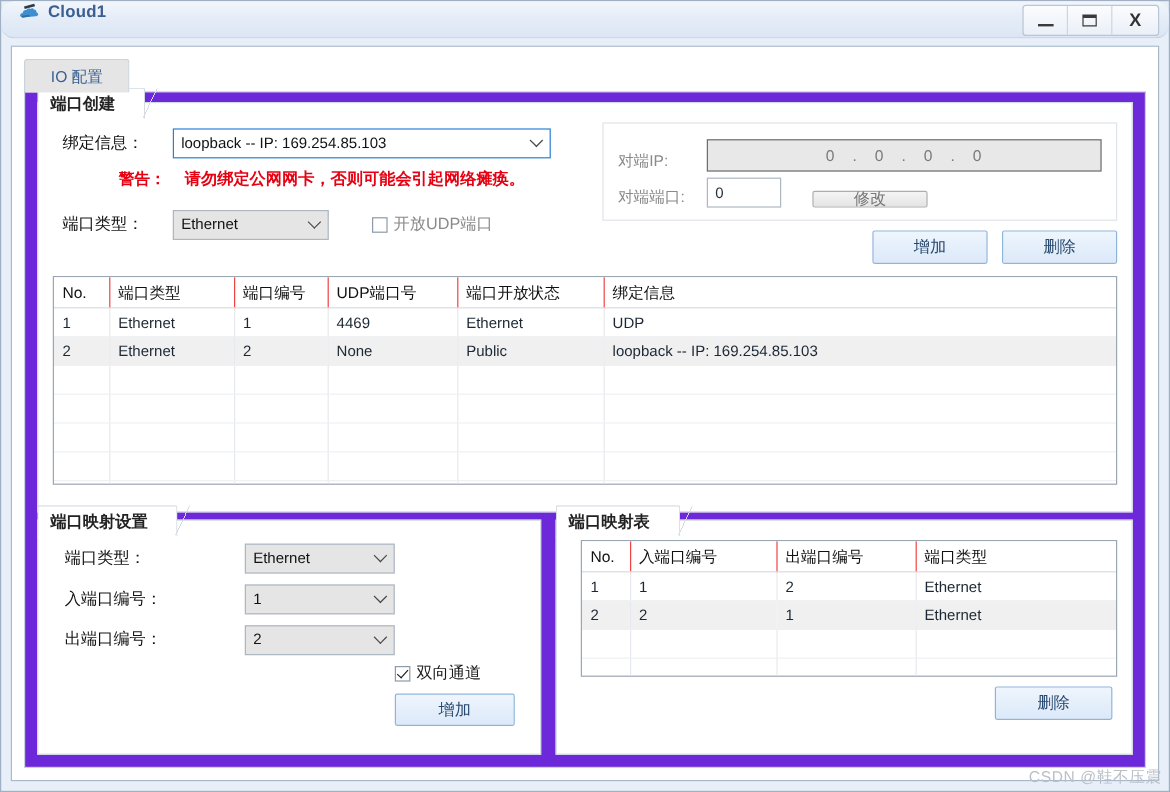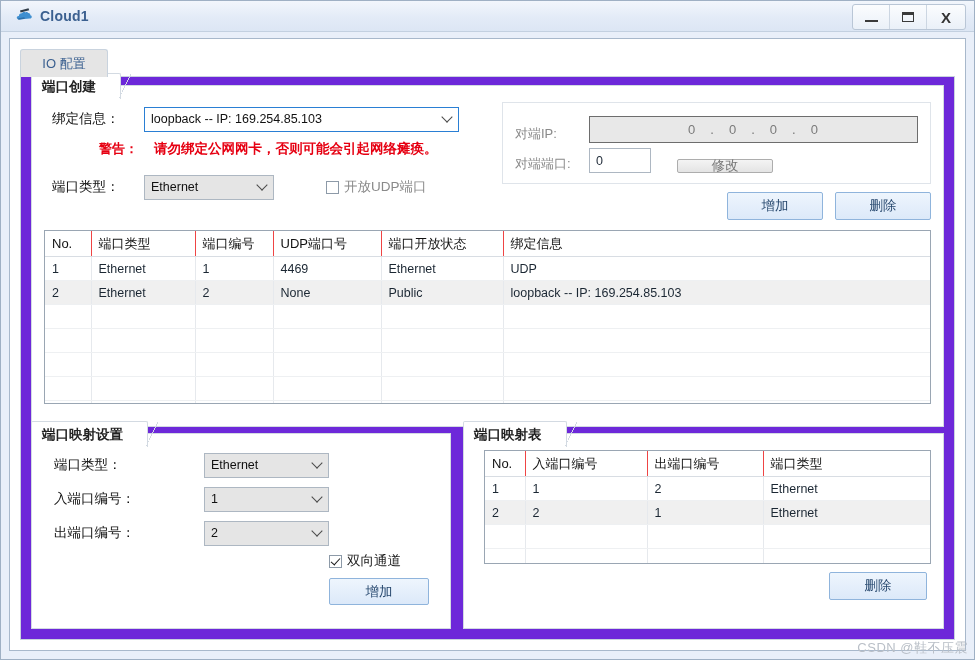--- a/index.html
+++ b/index.html
@@ -14,21 +14,21 @@
     position:absolute;left:0;top:0;width:975px;height:660px;
     box-sizing:border-box;
     background:#e9eff9;
     border:1px solid #9fb0c4;
     display:flex;flex-direction:column;
   }
   .titlebar{
     height:30px;flex:0 0 30px;position:relative;
     background:linear-gradient(to bottom,#f2f6fc 0%,#e3ebf7 55%,#dce6f4 100%);
     border-bottom:1px solid #c3d0e0;
-    display:flex;align-items:center;
+    display:flex;border-radius:11px;
   }
   .title-icon{
     width:20px;height:20px;margin-left:14px;margin-right:5px;
     position:relative;flex:0 0 20px;
   }
   .title-text{
     font-size:14px;font-weight:bold;color:#3b6090;letter-spacing:.2px;
   }
   .win-buttons{
     position:absolute;right:8px;top:3px;
@@ -251,21 +251,21 @@
               <div class="row">
                 <div class="warn-label">警告：</div>
                 <div class="warn-text">请勿绑定公网网卡，否则可能会引起网络瘫痪。</div>
               </div>
               <div class="row" style="margin-top:8px;">
                 <div class="lbl lbl-w">端口类型：</div>
                 <div class="combo flat" style="width:130px;">
                   <span>Ethernet</span>
                   <span class="chev"></span>
                 </div>
-                <div class="checkbox dim" style="margin-left:52px;">
+                <div class="checkbox dim" style="margin-left:36px;">
                   <span class="cbox"></span>
                   <span>开放UDP端口</span>
                 </div>
               </div>
             </div>
 
 
             <div class="pc-right">
               <div class="peer-box">
                 <div class="peer-row">

